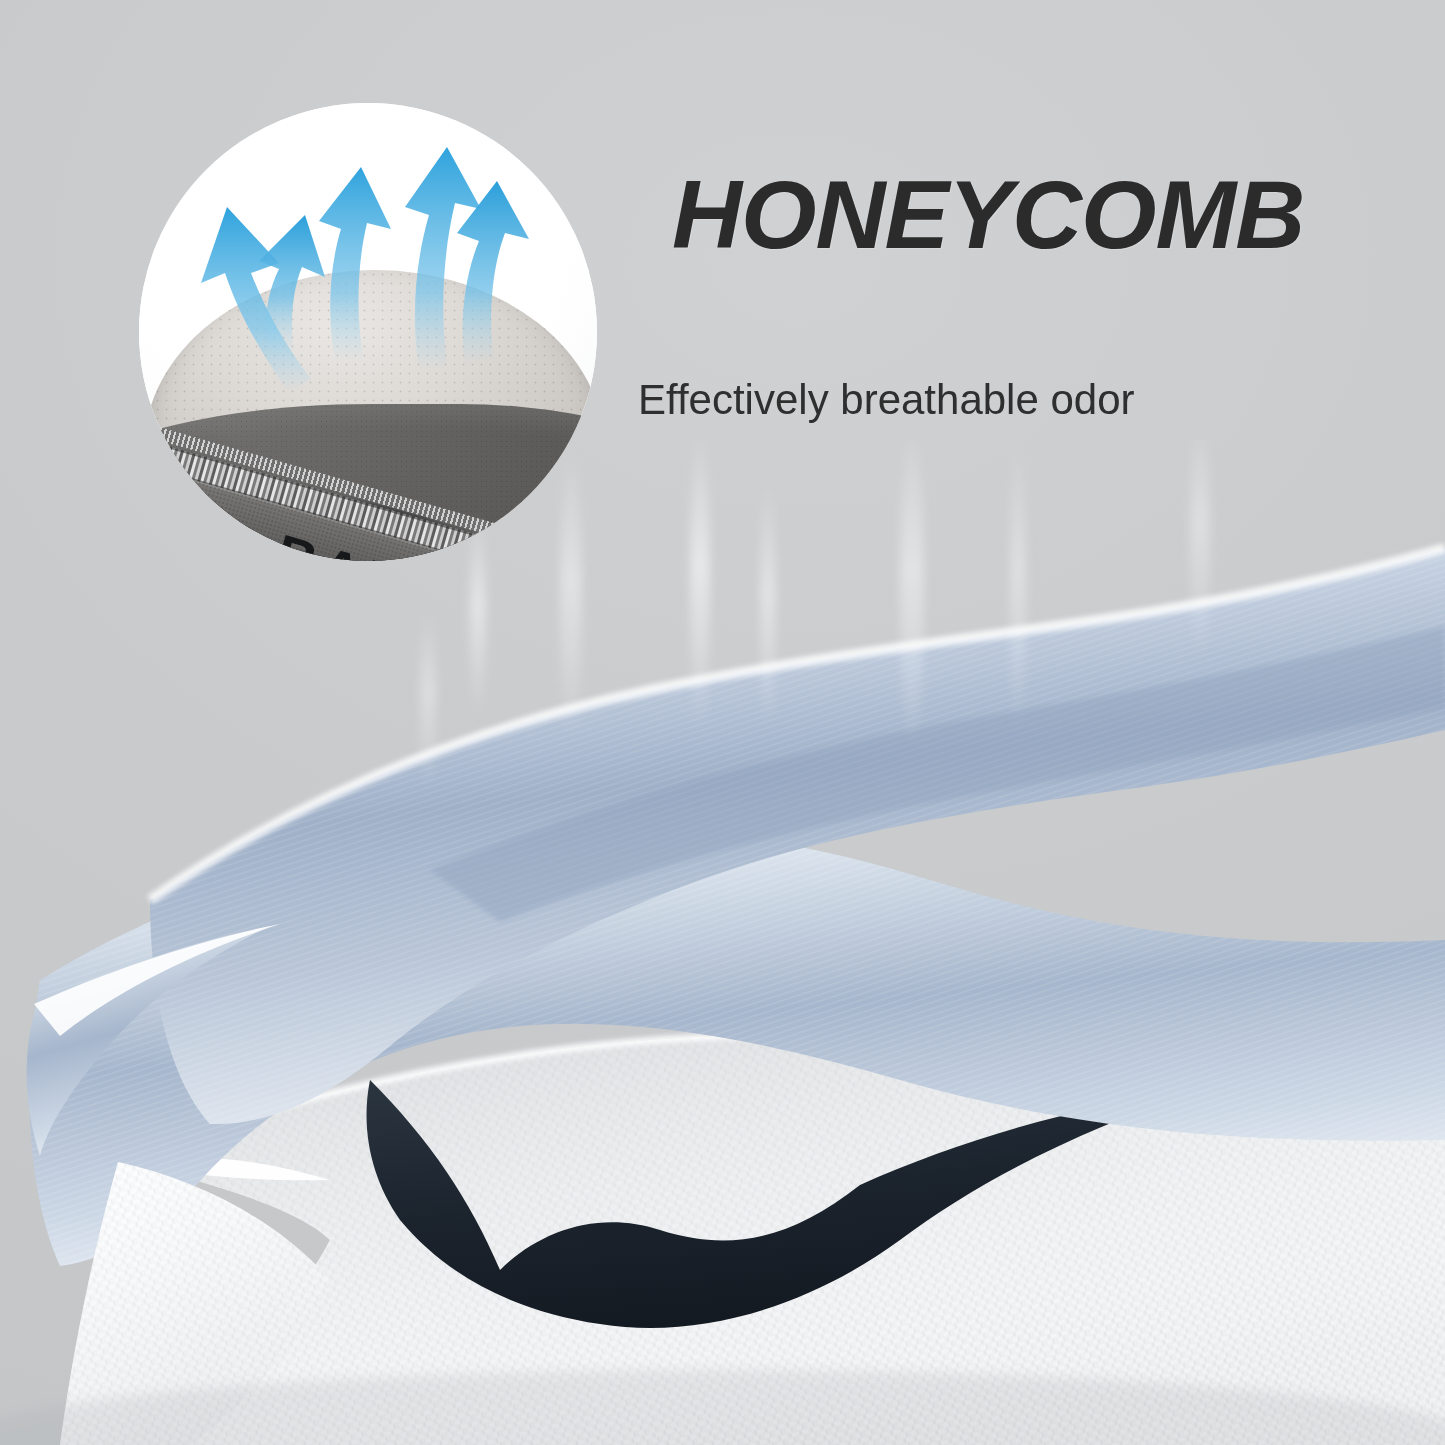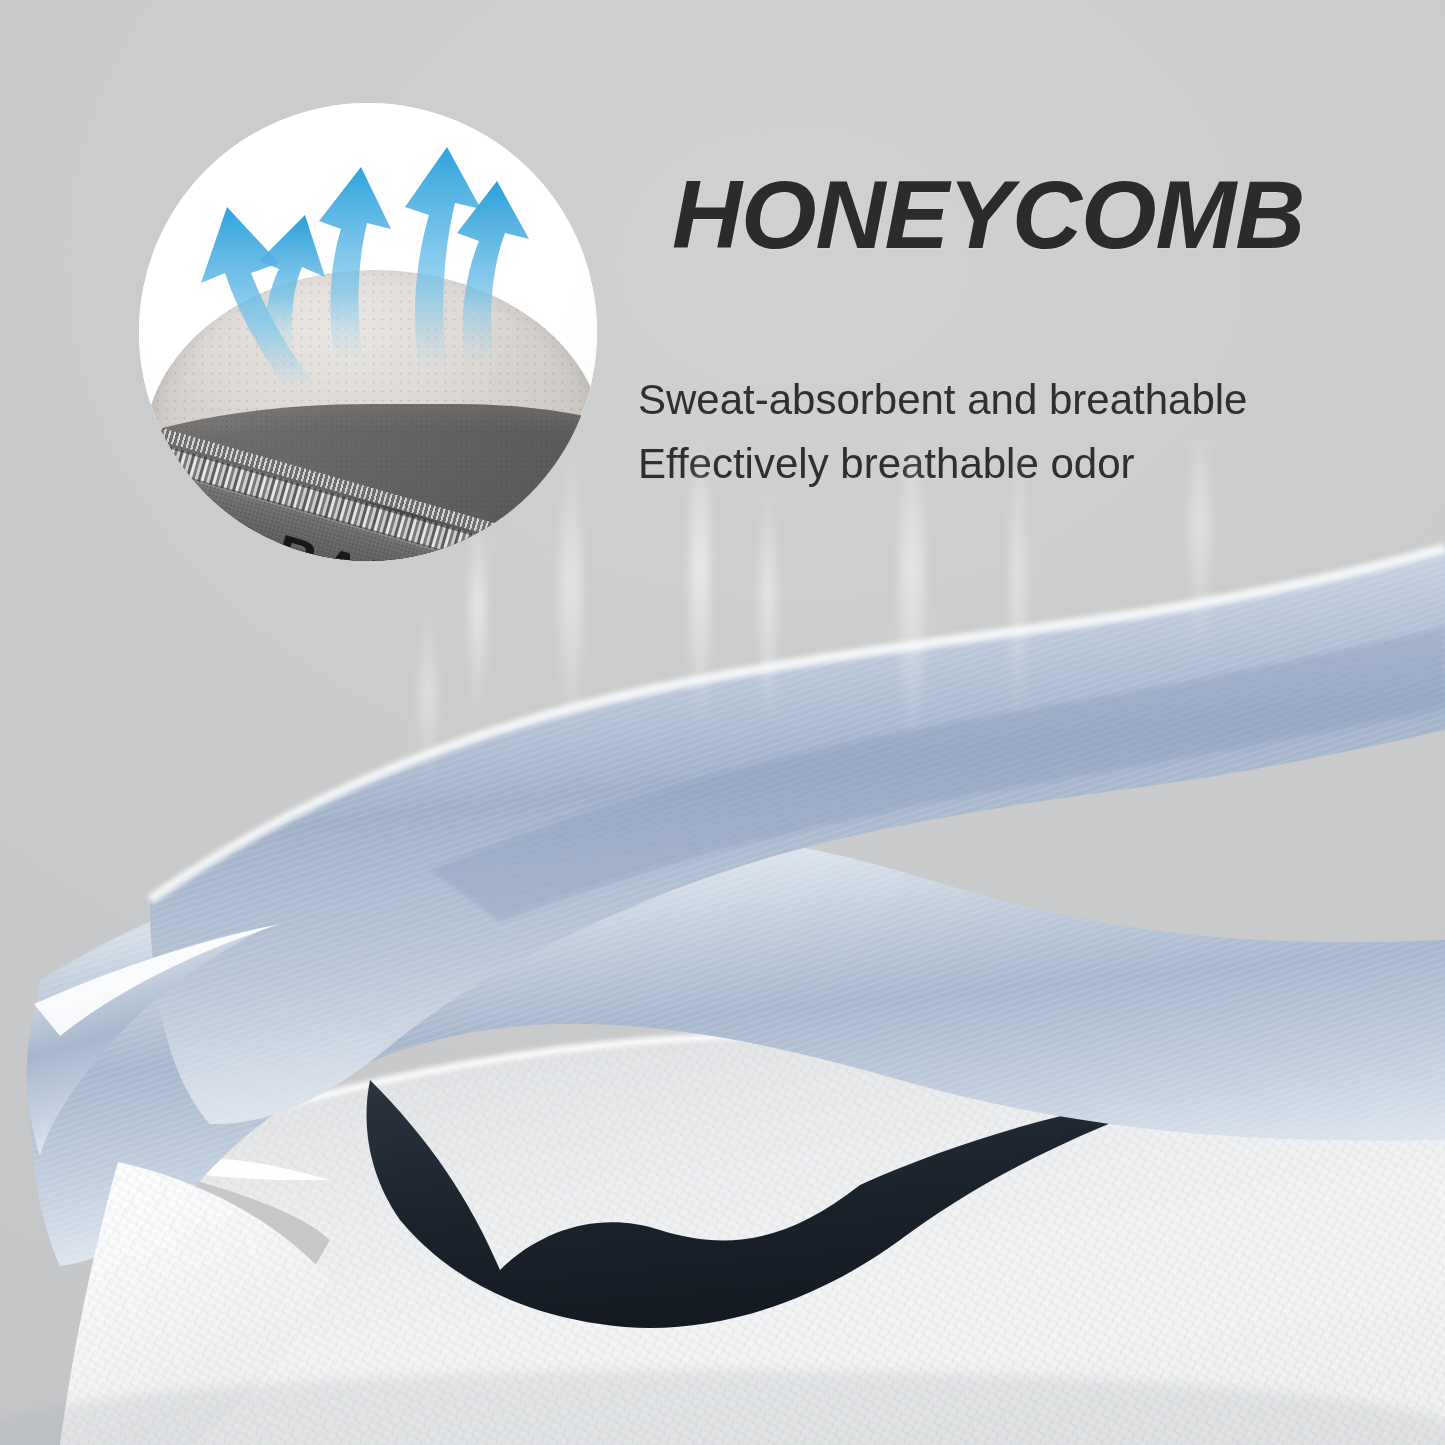--- a/index.html
+++ b/index.html
@@ -253,21 +253,20 @@
                  C 354 162, 349 206, 354 254 Z" fill="url(#agrad2)"></path>
       </g>
     </svg>
   </div>
 
   <div class="headline">
     <span class="line">HONEYCOMB</span>
   </div>
 
   <div class="subhead">
-    <span class="sline">Sweat-absorbent and breathable</span>
     <span class="sline">Effectively breathable odor</span>
   </div>
 
   <div class="wave-wrap">
 
     <svg class="wave-svg" viewBox="0 0 1445 1005" preserveAspectRatio="none">
       <defs>
 
         <pattern id="rib" width="6" height="6" patternUnits="userSpaceOnUse" patternTransform="rotate(-18)">
           <rect width="6" height="6" fill="none"></rect>

